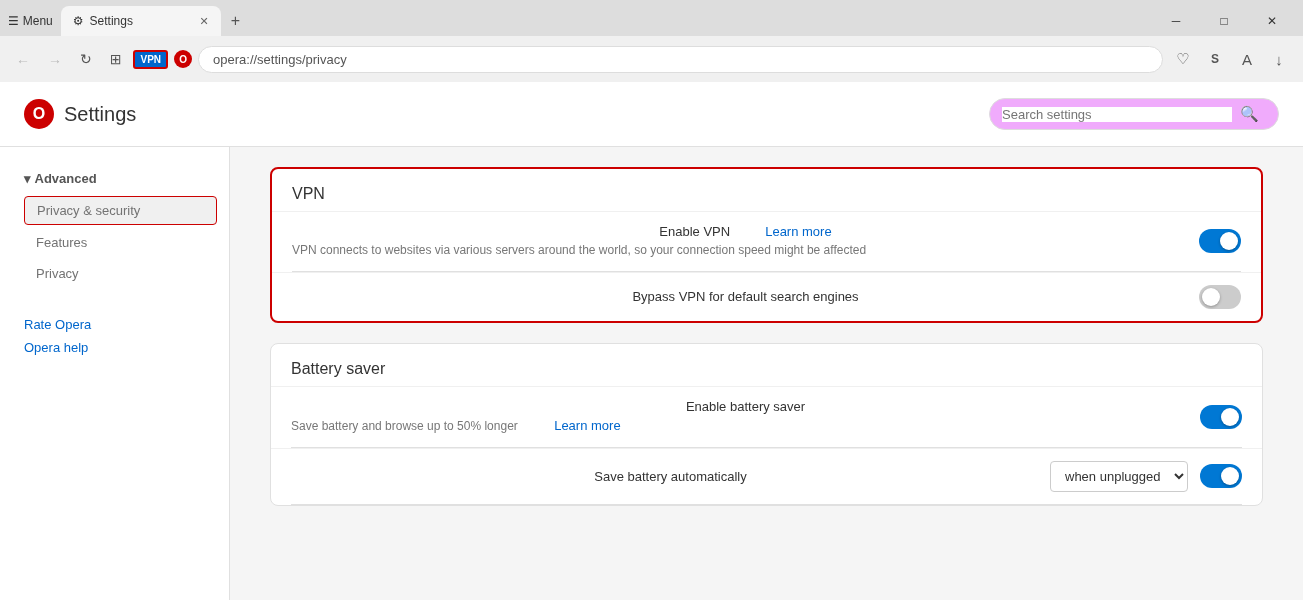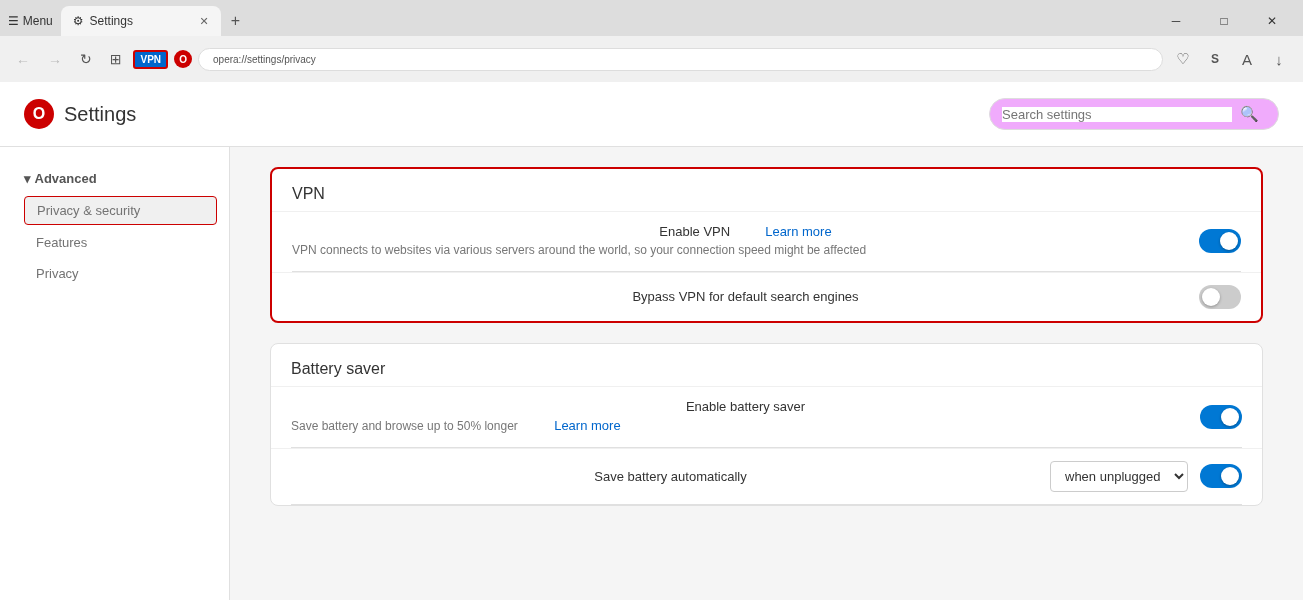--- a/index.html
+++ b/index.html
@@ -13,21 +13,21 @@
     .tab-add { margin-left: 4px; background: none; border: none; font-size: 16px; cursor: pointer; color: #555; padding: 2px 6px; }
     .menu-btn { margin-right: 8px; display: flex; align-items: center; gap: 4px; font-size: 12px; cursor: pointer; color: #333; }
     .window-controls { margin-left: auto; display: flex; gap: 2px; }
     .win-btn { width: 46px; height: 30px; display: flex; align-items: center; justify-content: center; cursor: pointer; font-size: 12px; color: #333; background: none; border: none; }
 
     .address-bar { display: flex; align-items: center; padding: 6px 10px; background: #f0f0f0; height: 46px; gap: 6px; }
     .nav-btn { background: none; border: none; cursor: pointer; color: #555; font-size: 14px; padding: 4px 6px; border-radius: 4px; }
     .nav-btn.disabled { color: #bbb; cursor: default; }
     .vpn-badge { background: #0066cc; color: white; font-size: 10px; font-weight: bold; padding: 2px 5px; border-radius: 3px; border: 2px solid #cc0000; }
     .opera-icon { width: 18px; height: 18px; background: #cc0000; border-radius: 50%; display: flex; align-items: center; justify-content: center; color: white; font-size: 10px; font-weight: bold; }
-    .url-box { flex: 1; display: flex; align-items: flex-start; background: white; border-radius: 20px; padding: 5px 14px; border: 1px solid #ddd; font-size: 10px; color: #555; }
+    .url-box { flex: 1; display: flex; align-items: flex-start; background: white; border-radius: 20px; padding: 5px 14px; border: 1px solid #ddd; font-size: 13px; color: #555; }
     .toolbar-icons { display: flex; align-items: center; gap: 4px; }
     .toolbar-icon { width: 28px; height: 28px; display: flex; align-items: center; justify-content: center; cursor: pointer; color: #555; font-size: 15px; border-radius: 50%; }
 
     
     .settings-page { display: flex; flex-direction: column; height: calc(600px - 82px); background: #f5f5f5; }
     .settings-header { background: white; padding: 16px 24px; display: flex; align-items: center; justify-content: space-between; border-bottom: 1px solid #e0e0e0; }
     .settings-title-area { display: flex; align-items: center; gap: 10px; }
     .opera-logo { width: 30px; height: 30px; background: #cc0000; border-radius: 50%; display: flex; align-items: center; justify-content: center; color: white; font-size: 16px; font-weight: bold; }
     .settings-title { font-size: 20px; font-weight: 400; color: #333; }
     .search-box { display: flex; align-items: center; border: 1px solid #ddd; border-radius: 20px; padding: 6px 12px; background: #f0abfc; gap: 8px; width: 290px; }
@@ -133,20 +133,22 @@
         <div class="sidebar-group-toggle">
           <span>▾</span>
           <span>Advanced</span>
         </div>
       </div>
       <div class="sidebar-item indent highlighted active" style="border: 1.5px solid #cc0000; border-radius: 4px; margin: 2px 12px 2px 24px; padding: 6px 12px;">Privacy &amp; security</div>
       <div class="sidebar-item indent">Features</div>
       <div class="sidebar-item indent">Privacy</div>
       <div style="margin-top: 16px;">
         <div class="sidebar-links">
+          <a class="sidebar-link" href="#">Rate Opera</a>
+          <a class="sidebar-link" href="#">Opera help</a>
         </div>
       </div>
     </div>
 
     <div class="main-content">
 
       <div class="section-card highlighted" style="border: 2px solid #cc0000;">
         <div class="section-title">VPN</div>
 
         <div class="setting-row">

